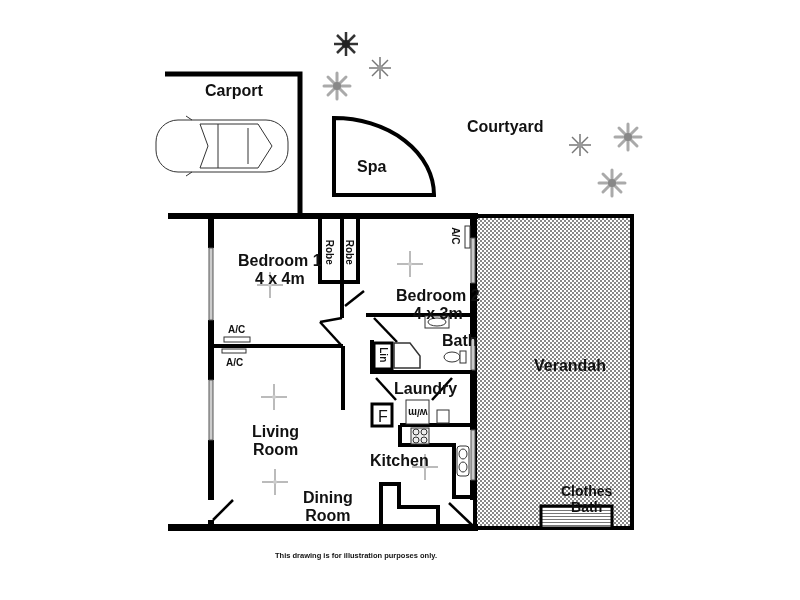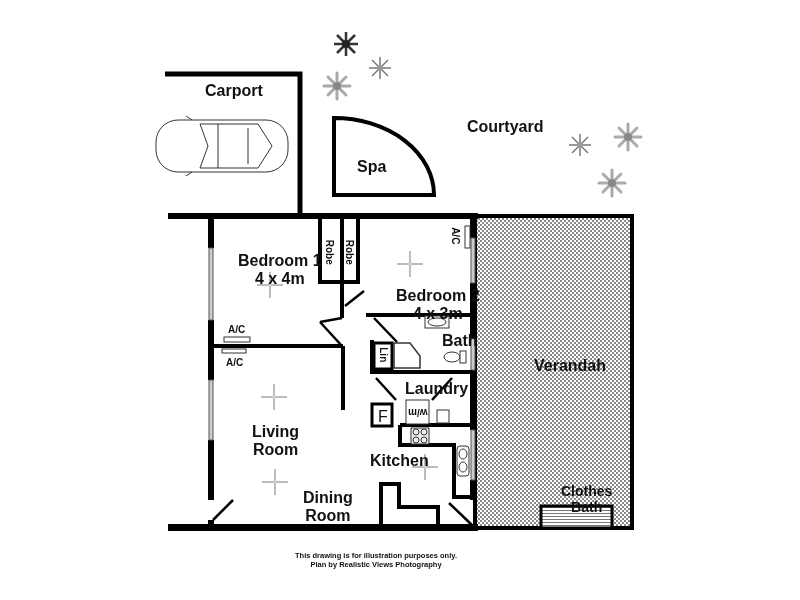--- a/index.html
+++ b/index.html
@@ -1,21 +1,21 @@
 <!DOCTYPE html>
 <html><head>
 <meta charset="utf-8">
 <style>
   html,body{margin:0;padding:0;background:#fff;}
   body{width:800px;height:600px;position:relative;overflow:hidden;font-family:"Liberation Sans",sans-serif;}
   #plan{position:absolute;left:0;top:0;}
   .lbl{position:absolute;font-weight:bold;color:#111;text-align:center;line-height:1.15;white-space:nowrap;font-family:"Liberation Sans",sans-serif;}
   .room{font-size:16px;}
   .small{font-size:10px;}
-  .footer{position:absolute;left:0;width:712px;top:551px;text-align:center;font-size:7.5px;font-weight:bold;line-height:1.2;color:#111;font-family:"Liberation Sans",sans-serif;margin-left:20px;}
+  .footer{position:absolute;left:0;width:712px;top:551px;text-align:center;font-size:7.5px;font-weight:bold;line-height:1.2;color:#111;font-family:"Liberation Sans",sans-serif;}
   .vert{transform:rotate(90deg);transform-origin:center;}
 </style>
 </head>
 <body>
 
 <svg id="plan" width="800" height="600" viewBox="0 0 800 600">
   <defs>
     <pattern id="check" width="4" height="4" patternUnits="userSpaceOnUse">
       <rect width="4" height="4" fill="#fff"></rect>
       <rect width="2" height="2" fill="#888"></rect>
@@ -191,21 +191,21 @@
 </div>
 <div class="lbl small vert" style="left:320px;top:243px;width:18px;">Robe</div>
 <div class="lbl small vert" style="left:340px;top:243px;width:18px;">Robe</div>
 <div class="lbl room" style="left:396px;top:287px;">
   <div>Bedroom 2</div>
   <div>4 x 3m</div>
 </div>
 <div class="lbl small vert" style="left:446px;top:230px;width:18px;">A/C</div>
 <div class="lbl room" style="left:442px;top:332px;">Bath</div>
 <div class="lbl small vert" style="left:374px;top:349px;width:18px;">Lin</div>
-<div class="lbl room" style="left:405px;top:380px;">Laundry</div>
+<div class="lbl room" style="left:394px;top:380px;">Laundry</div>
 <div class="lbl small" style="left:408px;top:406px;transform:rotate(180deg);">w/m</div>
 <div class="lbl room" style="left:378px;top:408px;font-weight:normal;">F</div>
 <div class="lbl room" style="left:370px;top:452px;">Kitchen</div>
 <div class="lbl room" style="left:252px;top:423px;">
   <div>Living</div>
   <div>Room</div>
 </div>
 <div class="lbl room" style="left:303px;top:489px;">
   <div>Dining</div>
   <div>Room</div>
@@ -213,14 +213,13 @@
 <div class="lbl room" style="left:534px;top:337px;margin-top:20px;">Verandah</div>
 <div class="lbl" style="left:561px;top:483px;font-size:14px;text-align:center;">
   <div>Clothes</div>
   <div>Bath</div>
 </div>
 <div class="lbl small" style="left:228px;top:324px;">A/C</div>
 <div class="lbl small" style="left:226px;top:357px;">A/C</div>
 
 <div class="footer">
   <div>This drawing is for illustration purposes only.</div>
-  <div>Plan by Realistic Views Photography</div>
 </div>
 
 </body></html>

